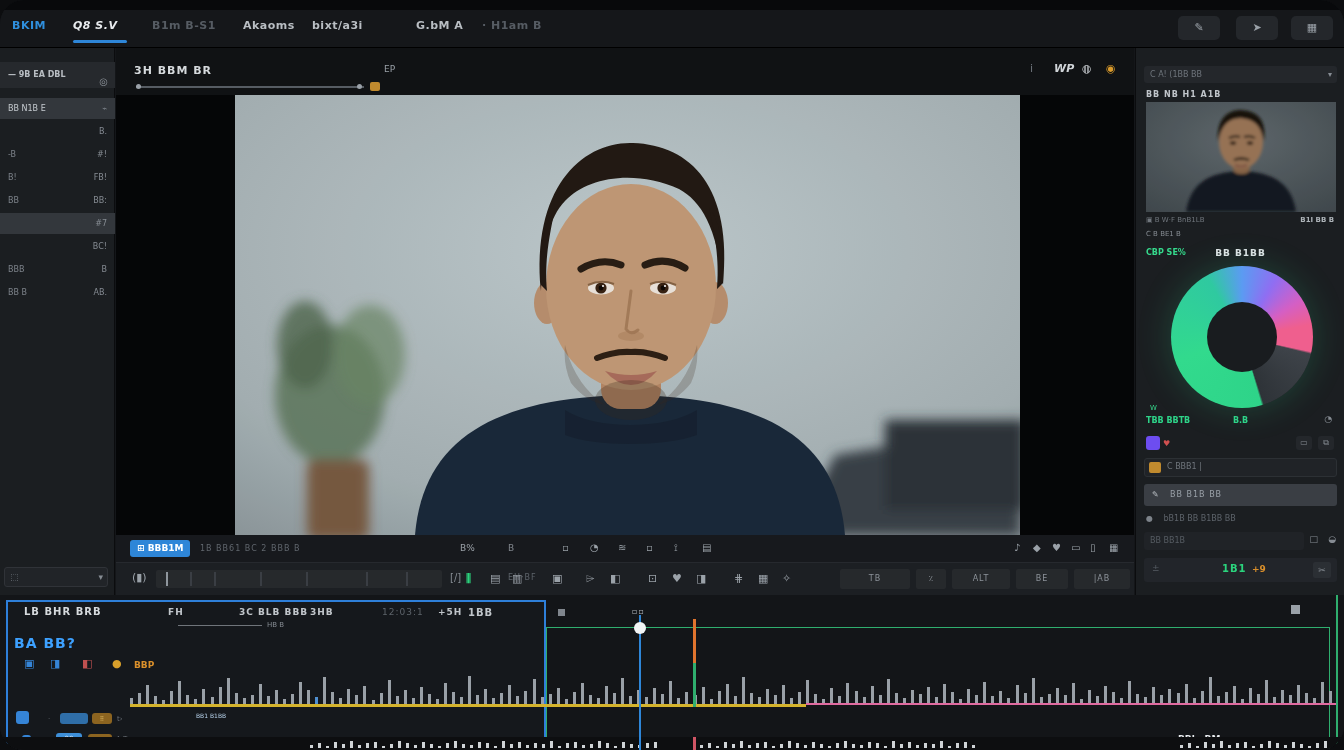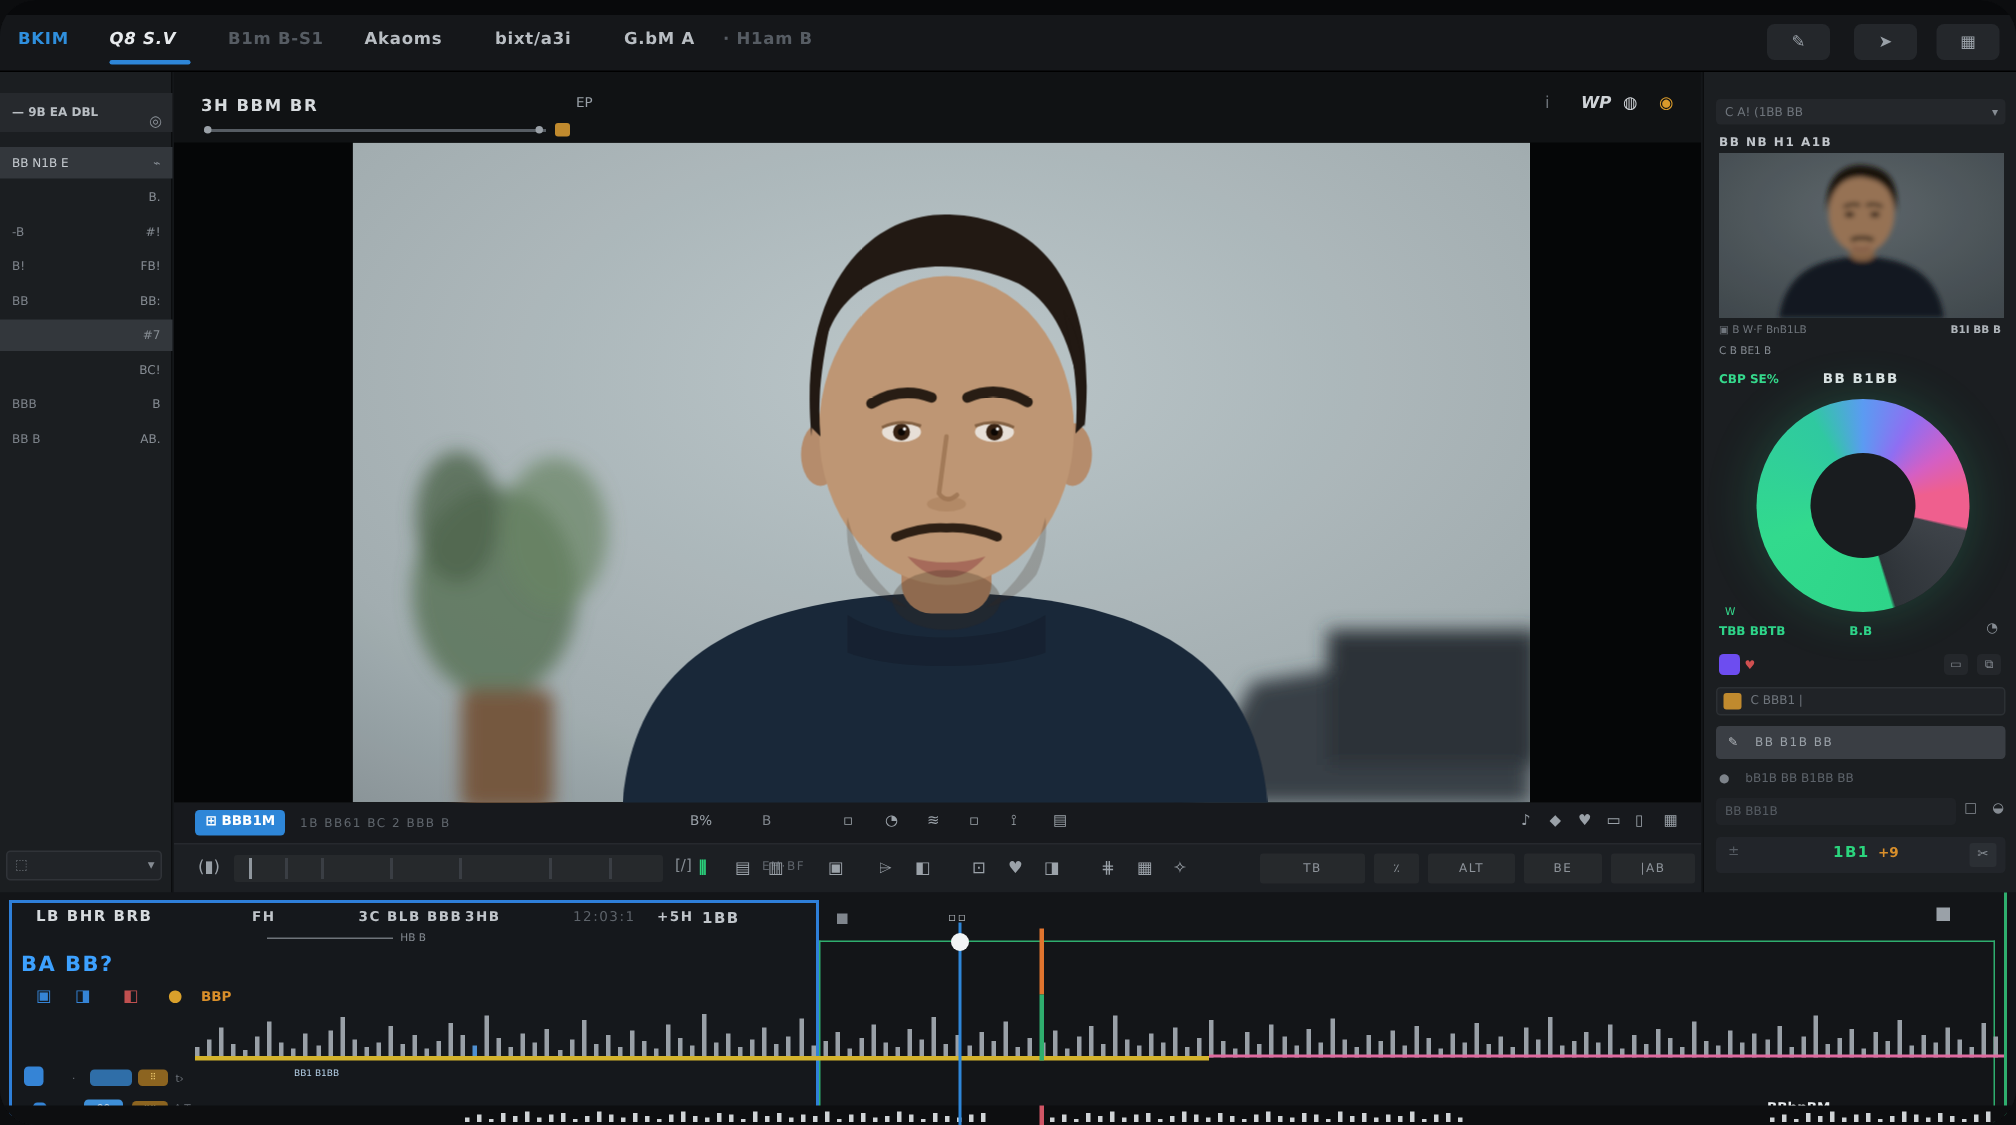--- a/index.html
+++ b/index.html
@@ -142,21 +142,21 @@
 <div id="app">
 
   <div id="topstrip" class="abs"></div>
   <div id="menubar" class="abs">
     <div id="menu-items">
         <div class="menu-item accent" style="left: 12px;">BKIM</div>
         <div class="menu-item active" style="left: 73px;">Q8 S.V</div>
         <span class="menu-underline" style="left: 73px; top: 30px; width: 54px;"></span>
         <div class="menu-item dim" style="left: 152px;">B1m B-S1</div>
         <div class="menu-item normal" style="left: 243px;">Akaoms</div>
-        <div class="menu-item normal" style="left: 330px;">bixt/a3i</div>
+        <div class="menu-item normal" style="left: 312px;">bixt/a3i</div>
         <div class="menu-item normal" style="left: 416px;">G.bM A</div>
         <div class="menu-item dim" style="left: 482px;">· H1am B</div>
       </div>
     <div id="win-btns">
         <div class="win-btn" style="left: 1178px;">✎</div>
         <div class="win-btn" style="left: 1236px;">➤</div>
         <div class="win-btn" style="left: 1291px;">▦</div>
       </div>
   </div>
 

